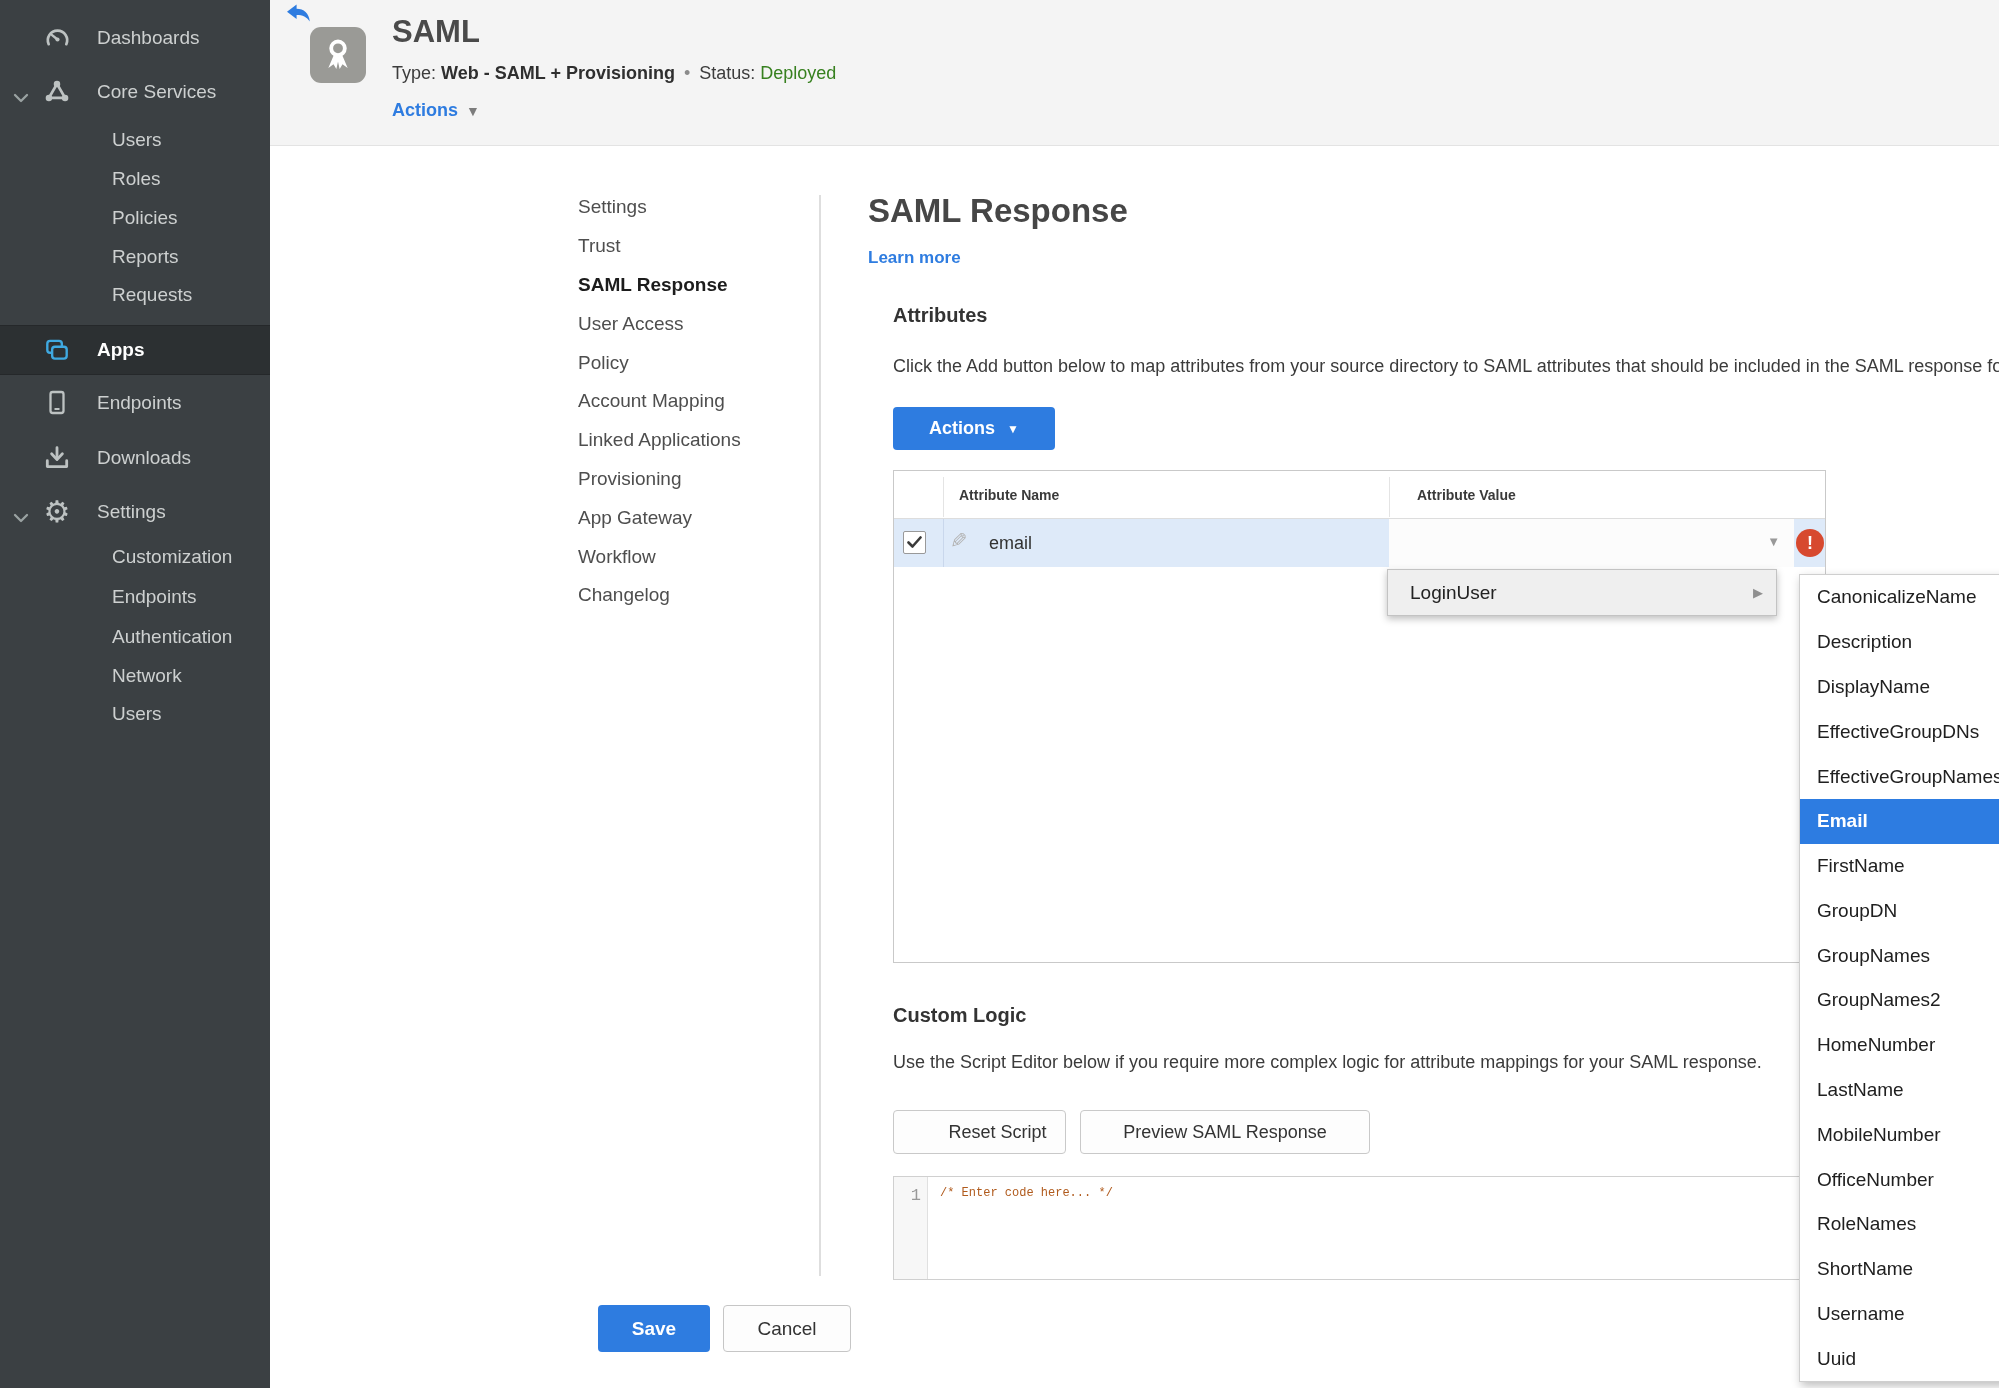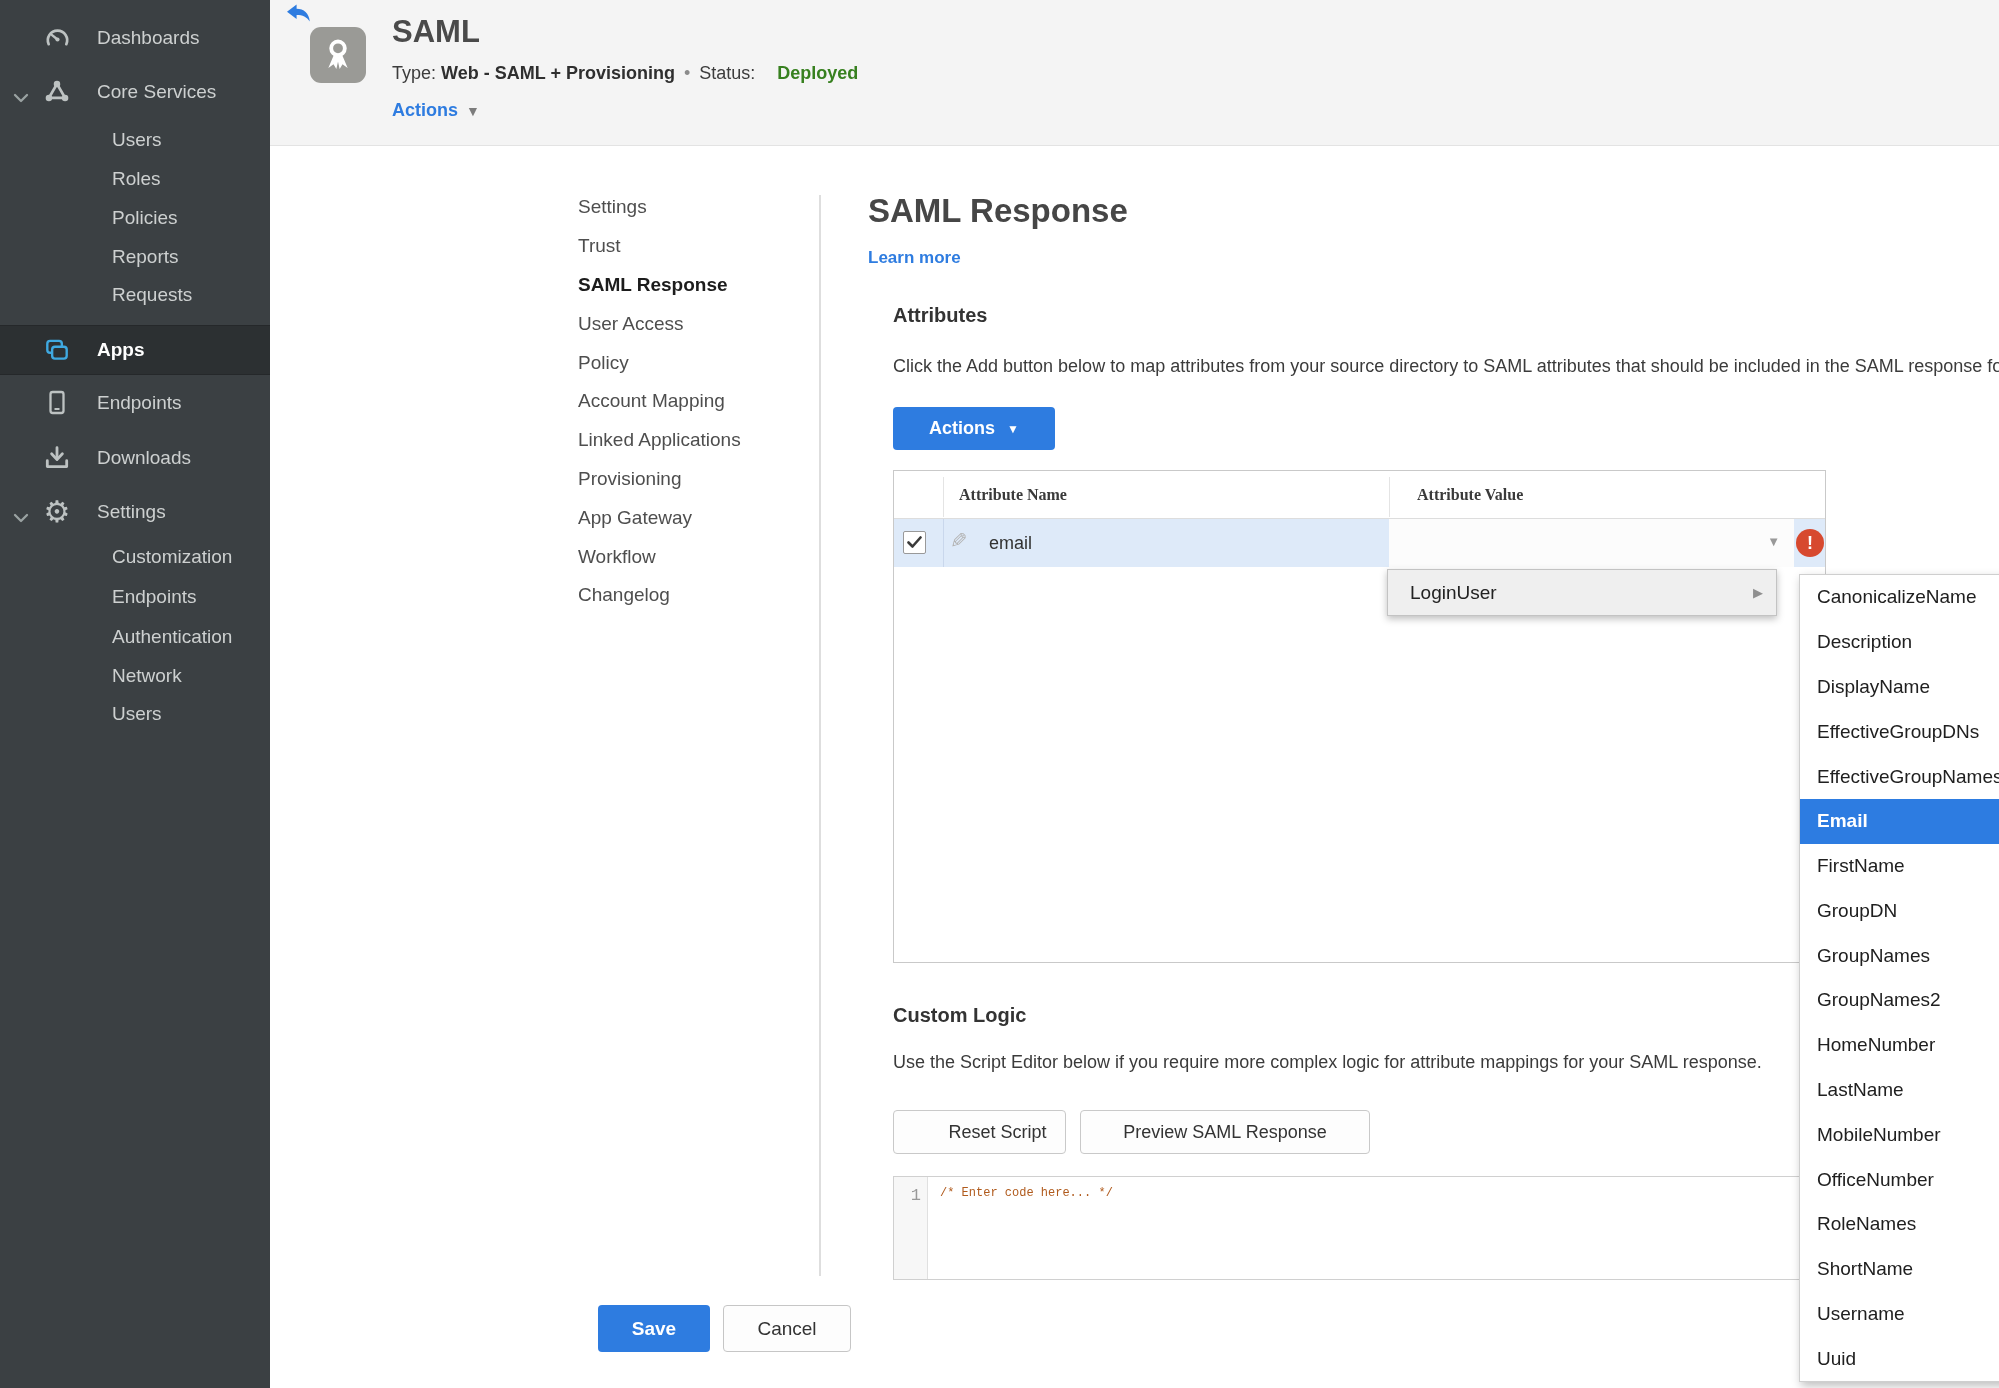--- a/index.html
+++ b/index.html
@@ -21,21 +21,21 @@
 
   
   .hdr { position:absolute; left:270px; top:0; width:1729px; height:146px; background:#f4f4f4; border-bottom:1px solid #e3e3e3; }
   .back-btn { position:absolute; left:17px; top:4px; width:26px; height:20px; cursor:pointer; }
   .app-badge { position:absolute; left:40px; top:27px; width:56px; height:56px; background:#9a9a96; border-radius:11px;
                display:flex; align-items:center; justify-content:center; }
   .hdr-title { position:absolute; left:122px; top:14px; font-size:31px; font-weight:bold; color:#4a4a4a; }
   .hdr-meta { position:absolute; left:122px; top:63px; font-size:18px; color:#3c3c3c; white-space:nowrap; }
   .hdr-meta b { color:#2f2f2f; }
   .meta-dot { color:#8b8b8b; margin:0 9px; }
-  .status-ok { color:#37801f; font-weight:bold;margin-left:17px; }
+  .status-ok { color:#37801f; font-weight:normal; }
   .hdr-actions { position:absolute; left:122px; top:100px; font-size:18px; font-weight:bold; color:#2e7ce0; cursor:pointer; }
   .hdr-actions .car { color:#7c7c7c; font-size:14px; margin-left:8px; }
 
   
   .subnav { position:absolute; left:578px; top:188px; width:230px; z-index:2; }
   .subnav .sn-item { height:38.8px; display:flex; align-items:center; font-size:19px; color:#4e4e4e; cursor:pointer; white-space:nowrap; }
   .subnav .sn-item.active { color:#1c1c1c; font-weight:bold; }
   .vdivider { position:absolute; left:819px; top:195px; width:2px; height:1081px; background:#dedede; }
 
   
@@ -46,21 +46,21 @@
 
   .btn-blue { position:absolute; background:#2e7ce0; color:#fff; font-weight:bold; font-size:18px;
               border:none; border-radius:4px; display:flex; align-items:center; justify-content:center; cursor:pointer; }
   .btn-blue .car { font-size:12px; margin-left:12px; color:#fff; }
   .btn-plain { position:absolute; background:#fdfdfd; color:#333; font-size:18px; border:1px solid #c9c9c9;
                border-radius:4px; display:flex; align-items:center; justify-content:center; cursor:pointer; }
 
   
   .attr-table { position:absolute; left:623px; top:470px; width:933px; height:493px; background:#fff; border:1px solid #c9c9c9; z-index:1; }
   .at-header { position:absolute; left:0; top:0; width:100%; height:48px; background:#fff; border-bottom:1px solid #ddd; }
-  .at-header .hcell { position:absolute; top:0; height:48px; display:flex; align-items:center; font-size:16px; font-weight:bold; color:#3a3a3a;font-family:Liberation Serif, serif; }
+  .at-header .hcell { position:absolute; top:0; height:48px; display:flex; align-items:center; font-size:14px; font-weight:bold; color:#3a3a3a; }
   .hdiv { position:absolute; top:6px; width:1px; height:40px; background:#e4e4e4; }
   .at-row { position:absolute; left:0; top:48px; width:100%; height:48px; background:#deeaf9; cursor:pointer; }
   .cb { position:absolute; left:9px; top:12px; width:23px; height:23px; background:#fff; border:1px solid #999; border-radius:2px;
         display:flex; align-items:center; justify-content:center; cursor:pointer; }
   .cb-divider { position:absolute; left:49px; top:0; width:1px; height:48px; background:#c9d7ec; }
   .pencil { position:absolute; left:56px; top:10px; font-size:21px; color:#b3b3b3; transform:scaleX(-1); cursor:pointer; }
   .row-name { position:absolute; left:95px; top:0; height:48px; display:flex; align-items:center; font-size:18px; color:#333; }
   .val-cell { position:absolute; left:495px; top:0; width:405px; height:48px; background:#fcfcfc; cursor:pointer; }
   .val-caret { position:absolute; right:14px; top:15px; font-size:13px; color:#999; }
   .err-ico { position:absolute; left:902px; top:10px; width:28px; height:28px; background:#d7492f; border-radius:50%;

